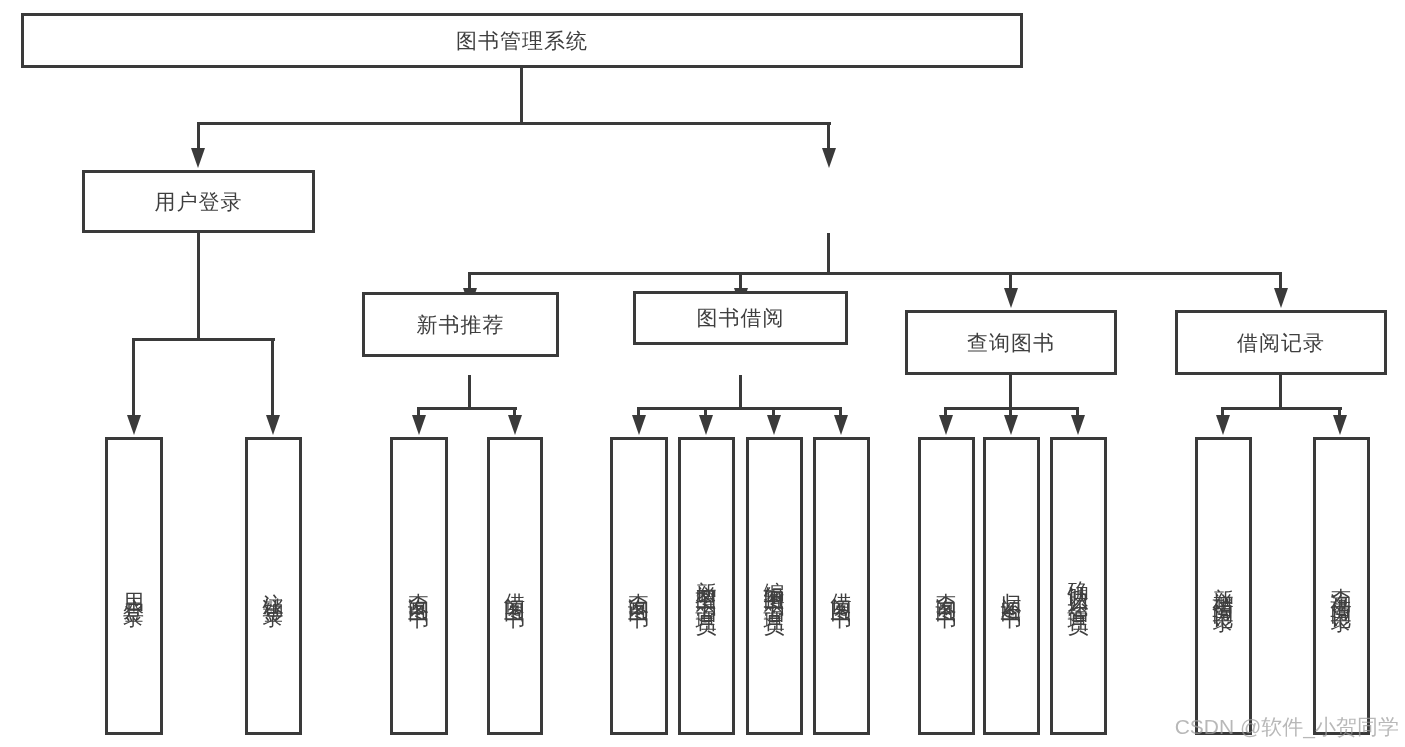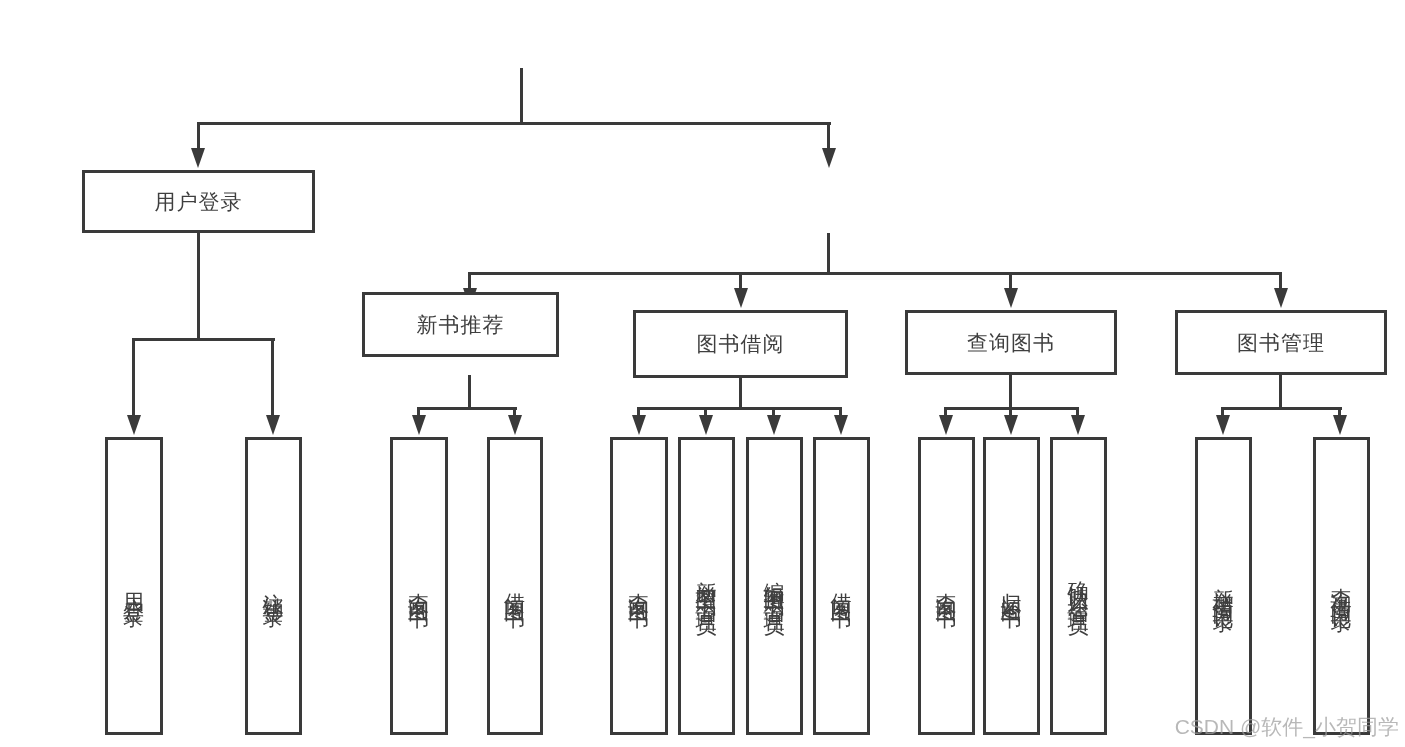--- a/index.html
+++ b/index.html
@@ -29,20 +29,23 @@
     position:absolute; right:6px; bottom:6px;
     font-size:21px; color:#9e9e9e; opacity:0.72; white-space:nowrap;
     z-index:5;
   }
 </style>
 </head>
 <body>
 
 <div class="canvas">
 
+  <div class="box" style="left:21px;top:13px;width:1002px;height:55px">
+    <span class="hlabel">图书管理系统</span>
+  </div>
 
   <div class="line" style="left:520px;top:68px;width:3px;height:56px"></div>
   <div class="line" style="left:197px;top:122px;width:634px;height:3px"></div>
   <div class="line" style="left:197px;top:122px;width:3px;height:30px"></div>
   <div class="arrow" style="left:191px;top:148px"></div>
   <div class="line" style="left:827px;top:122px;width:3px;height:30px"></div>
   <div class="arrow" style="left:822px;top:148px"></div>
 
   <div class="box" style="left:82px;top:170px;width:233px;height:63px">
     <span class="hlabel">用户登录</span>
@@ -62,28 +65,28 @@
   <div class="line" style="left:739px;top:272px;width:3px;height:20px"></div>
   <div class="arrow" style="left:734px;top:288px"></div>
   <div class="line" style="left:1009px;top:272px;width:3px;height:20px"></div>
   <div class="arrow" style="left:1004px;top:288px"></div>
   <div class="line" style="left:1279px;top:272px;width:3px;height:20px"></div>
   <div class="arrow" style="left:1274px;top:288px"></div>
 
   <div class="box" style="left:362px;top:292px;width:197px;height:65px">
     <span class="hlabel">新书推荐</span>
   </div>
-  <div class="box" style="left:633px;top:310px;width:215px;height:68px">
+  <div class="box" style="left:633px;top:291px;width:215px;height:54px">
     <span class="hlabel">图书借阅</span>
   </div>
   <div class="box" style="left:905px;top:310px;width:212px;height:65px">
     <span class="hlabel">查询图书</span>
   </div>
   <div class="box" style="left:1175px;top:310px;width:212px;height:65px">
-    <span class="hlabel">图书管理</span>
+    <span class="hlabel">借阅记录</span>
   </div>
 
   <div class="line" style="left:468px;top:375px;width:3px;height:34px"></div>
   <div class="line" style="left:417px;top:407px;width:100px;height:3px"></div>
   <div class="line" style="left:417px;top:407px;width:3px;height:12px"></div>
   <div class="arrow" style="left:412px;top:415px"></div>
   <div class="line" style="left:513px;top:407px;width:3px;height:12px"></div>
   <div class="arrow" style="left:508px;top:415px"></div>
 
   <div class="line" style="left:739px;top:375px;width:3px;height:34px"></div>

